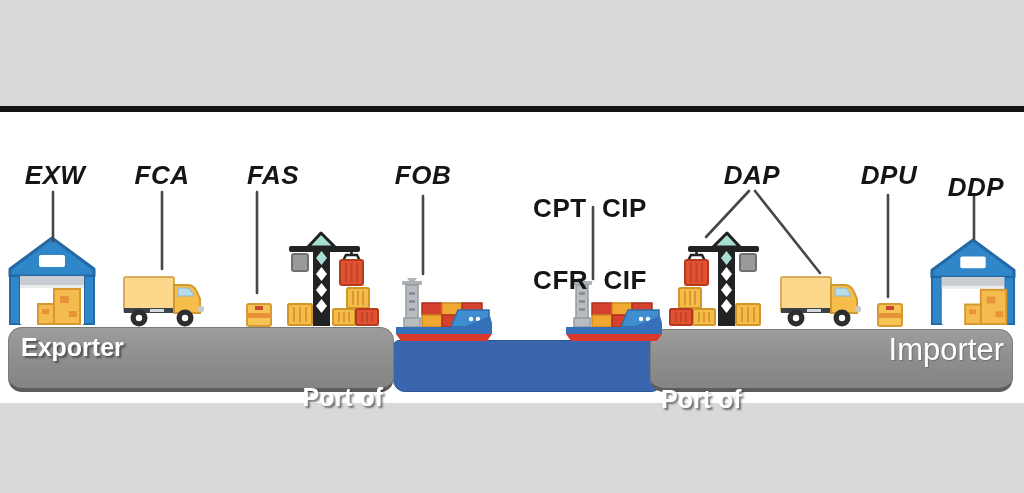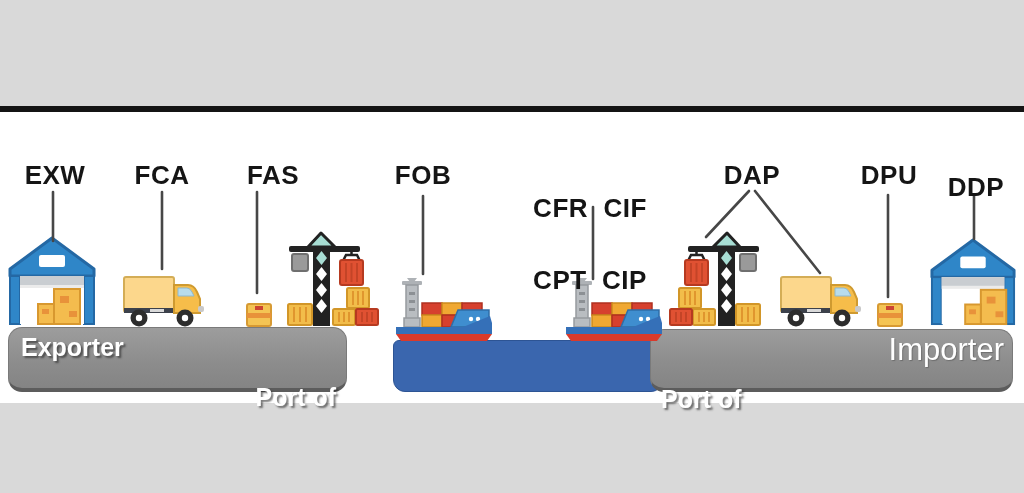--- a/index.html
+++ b/index.html
@@ -9,21 +9,21 @@
   }
   .band{position:absolute;left:0;width:1024px;background:#d9d9d9;z-index:0;}
   .band.top{top:0;height:106px;}
   .band.bottom{top:403px;height:90px;}
   .separator{position:absolute;left:0;top:106px;width:1024px;height:6px;background:#141414;z-index:0;}
 
   
   .term{
     position:absolute;transform:translateX(-50%);
     font-weight:700;font-size:26px;line-height:26px;color:#151515;
-    letter-spacing:.5px;white-space:pre;z-index:6;
+    letter-spacing:.5px;white-space:pre;z-index:6;font-style:italic;
   }
   .term-group{
     position:absolute;transform:translateX(-50%);text-align:center;
     font-weight:700;font-size:26px;line-height:24px;color:#151515;
     letter-spacing:.5px;white-space:pre;z-index:6;
   }
 
   
   .platform{
     position:absolute;background:linear-gradient(180deg,#9d9d9d 0%,#8d8d8d 55%,#848484 100%);
@@ -54,30 +54,30 @@
 
   <div class="band top"></div>
   <div class="separator"></div>
   <div class="band bottom"></div>
 
   <div class="term" style="left:55px;top:162px">EXW</div>
   <div class="term" style="left:162px;top:162px">FCA</div>
   <div class="term" style="left:273px;top:162px">FAS</div>
   <div class="term" style="left:423px;top:162px">FOB</div>
   <div class="term-group" style="left:590px;top:148px">
+    <div>CPT  CIP</div>
     <div>CFR  CIF</div>
-    <div>CPT  CIP</div>
   </div>
   <div class="term" style="left:752px;top:162px">DAP</div>
   <div class="term" style="left:889px;top:162px">DPU</div>
   <div class="term" style="left:976px;top:174px">DDP</div>
 
   <div class="sea"></div>
 
-  <div class="platform" style="left:8px;top:327px;width:339px;height:65px">
+  <div class="platform" style="left:8px;top:327px;width:386px;height:65px">
     <div class="ptext" style="left:12px;top:6px">Exporter</div>
     <div class="ptext right" style="right:10px;top:4px">
       <div>Port of</div>
     </div>
   </div>
   <div class="platform" style="left:650px;top:329px;width:363px;height:63px">
     <div class="ptext" style="left:10px;top:4px">
       <div>Port of</div>
     </div>
     <div class="ptext normal" style="right:8px;top:7px">Importer</div>

